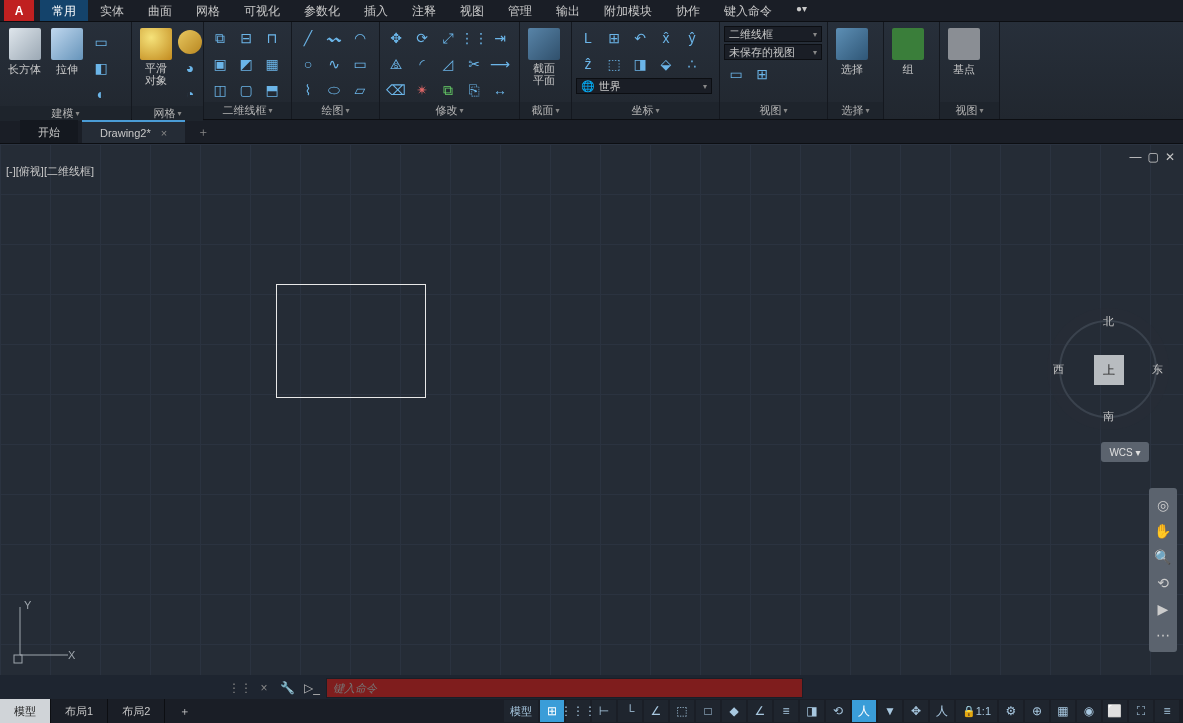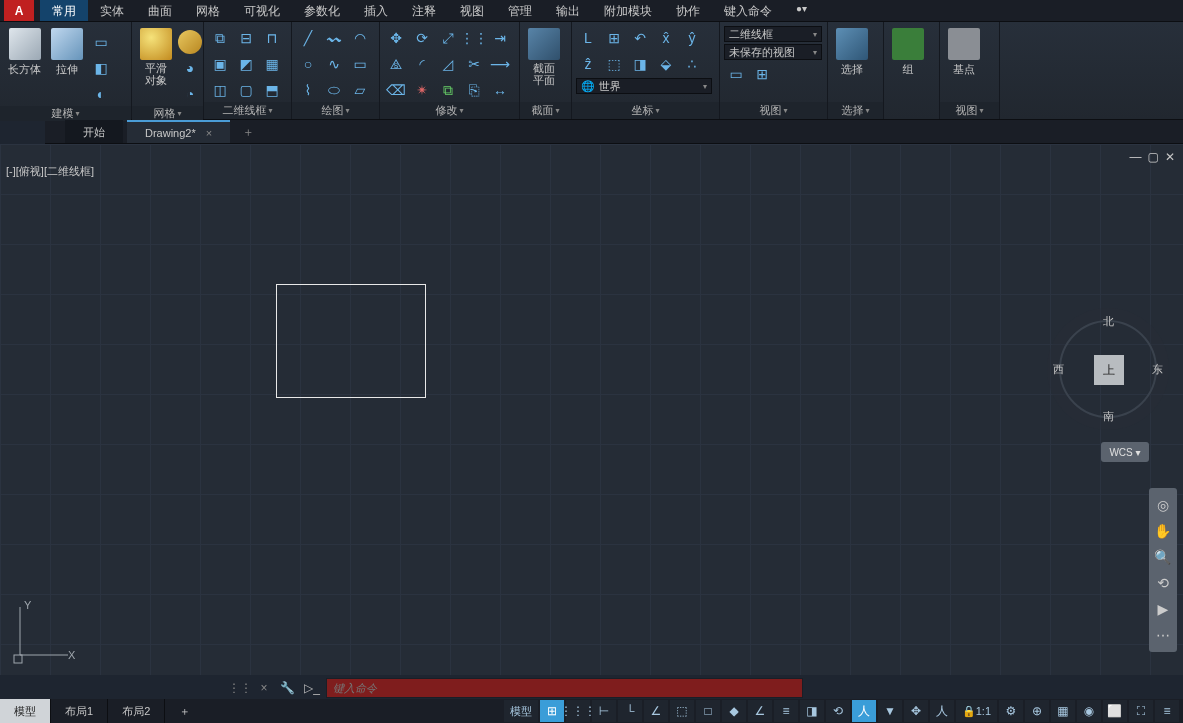--- a/index.html
+++ b/index.html
@@ -23,21 +23,21 @@
 .bigbtn .txt { font-size:11px; color:#c8c8c8; white-space:nowrap;}
 .grid3 { display:grid; grid-template-columns:repeat(3,24px); grid-auto-rows:24px; gap:2px; }
 .grid5 { display:grid; grid-template-columns:repeat(5,24px); grid-auto-rows:24px; gap:2px; }
 .sbtn { width:24px; height:24px; display:flex; align-items:center; justify-content:center; cursor:pointer; color:#6bb5e8; font-size:14px;}
 .col { display:flex; flex-direction:column; gap:2px;}
 .row { display:flex; gap:2px; align-items:center;}
 .combo { height:16px; background:#1a1e26; border:1px solid #0c0e12; display:flex; align-items:center; padding:0 4px; gap:4px; font-size:11px; color:#c8c8c8;}
 .combo::after { content:"▾"; font-size:8px; color:#888; margin-left:auto;}
 
 
-.filetabs { height:24px; background:#1a1e26; display:flex; align-items:stretch; padding-left:20px; gap:4px; border-bottom:1px solid #0c0e12;margin-left:45px;}
+.filetabs { height:24px; background:#1a1e26; display:flex; align-items:stretch; padding-left:20px; gap:4px; border-bottom:1px solid #0c0e12;}
 .filetab { padding:4px 18px; background:#14181f; color:#c8c8c8; font-size:11px; display:flex;align-items:center;gap:10px; border-top:2px solid transparent;}
 .filetab.active { background:#252c36; border-top-color:#4a9cd6;}
 .filetab .x { color:#888; font-size:11px;}
 .addtab { padding:4px 8px; color:#888;}
 
 
 .canvas { position:absolute; left:0; right:0; top:144px; bottom:48px; background:#252c36;
   background-image: linear-gradient(#2b3340 1px, transparent 1px), linear-gradient(90deg, #2b3340 1px, transparent 1px);
   background-size: 50px 50px;
 }

